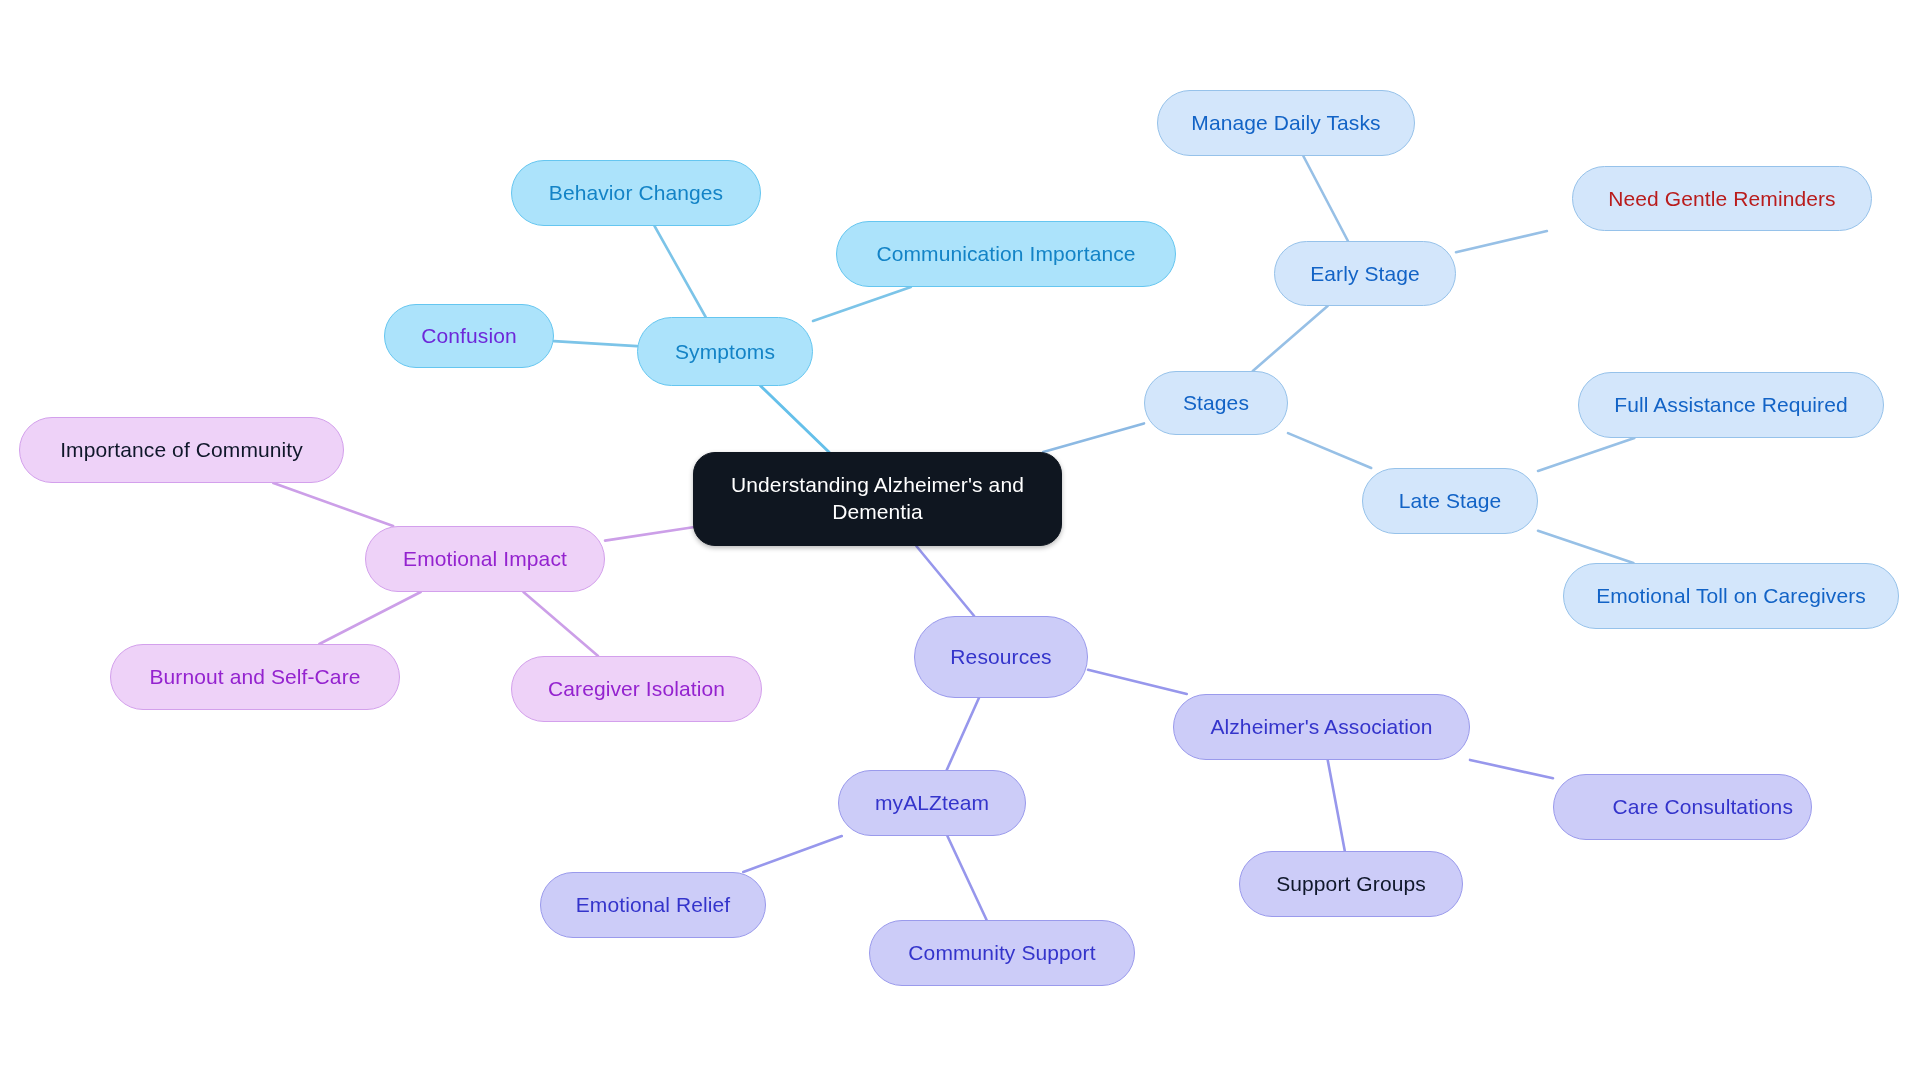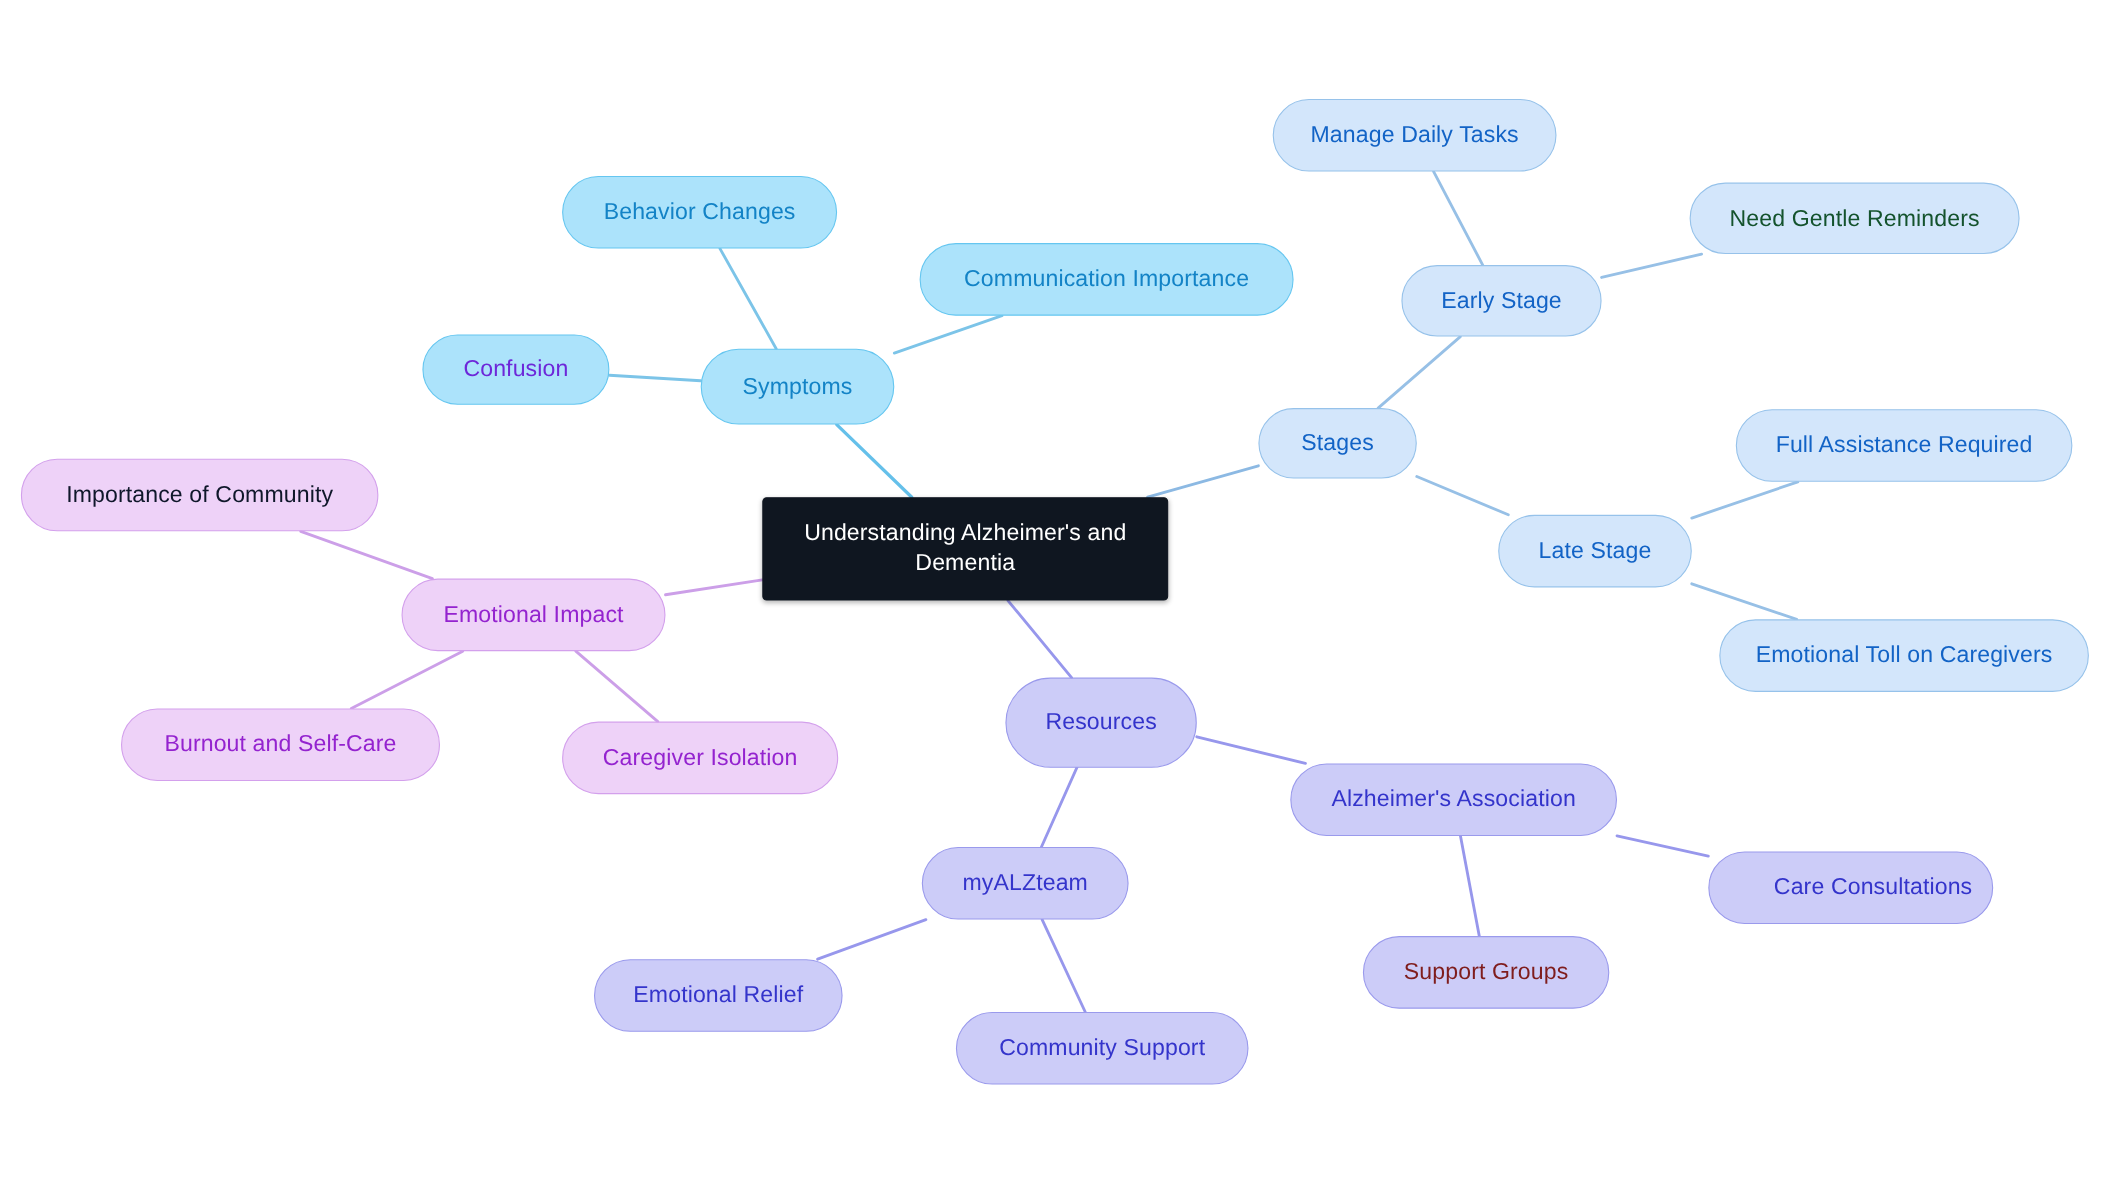--- a/index.html
+++ b/index.html
@@ -34,21 +34,21 @@
     justify-content: center;
     text-align: center;
     border-style: solid;
     border-width: 1.6px;
     border-radius: 999px;
     padding: 0 18px;
     white-space: nowrap;
     letter-spacing: 0.1px;
   }
   .node.root {
-    border-radius: 4px;
+    border-radius: 22px;
     white-space: normal;
     line-height: 1.28;
     padding: 0 22px;
     box-shadow: 0 2px 5px rgba(0,0,0,0.28);
   }
   .node-label {
     display: block;
     width: 100%;
   }
 </style>
@@ -98,21 +98,21 @@
       </div>
       <div class="node" style="left: 1144px; top: 371px; width: 144px; height: 64px; background: rgb(211, 230, 251); color: rgb(18, 99, 198); border-color: rgb(150, 194, 234); font-size: 21px;">
         <span class="node-label">Stages</span>
       </div>
       <div class="node" style="left: 1274px; top: 241px; width: 182px; height: 65px; background: rgb(211, 230, 251); color: rgb(18, 99, 198); border-color: rgb(150, 194, 234); font-size: 21px; justify-content: center;">
         <span class="node-label">Early Stage</span>
       </div>
       <div class="node" style="left: 1157px; top: 90px; width: 258px; height: 66px; background: rgb(211, 230, 251); color: rgb(18, 99, 198); border-color: rgb(150, 194, 234); font-size: 21px;">
         <span class="node-label">Manage Daily Tasks</span>
       </div>
-      <div class="node" style="left: 1536px; top: 166px; width: 300px; height: 65px; background: rgb(211, 230, 251); color: #14532d; border-color: rgb(150, 194, 234); font-size: 21px;">
+      <div class="node" style="left: 1572px; top: 166px; width: 300px; height: 65px; background: rgb(211, 230, 251); color: #b91c1c; border-color: rgb(150, 194, 234); font-size: 21px;">
         <span class="node-label">Need Gentle Reminders</span>
       </div>
       <div class="node" style="left: 1362px; top: 468px; width: 176px; height: 66px; background: rgb(211, 230, 251); color: rgb(18, 99, 198); border-color: rgb(150, 194, 234); font-size: 21px;">
         <span class="node-label">Late Stage</span>
       </div>
       <div class="node" style="left: 1578px; top: 372px; width: 306px; height: 66px; background: rgb(211, 230, 251); color: rgb(18, 99, 198); border-color: rgb(150, 194, 234); font-size: 21px;">
         <span class="node-label">Full Assistance Required</span>
       </div>
       <div class="node" style="left: 1563px; top: 563px; width: 336px; height: 66px; background: rgb(211, 230, 251); color: rgb(18, 99, 198); border-color: rgb(150, 194, 234); font-size: 21px;">
         <span class="node-label">Emotional Toll on Caregivers</span>
@@ -137,20 +137,20 @@
       </div>
       <div class="node" style="left: 540px; top: 872px; width: 226px; height: 66px; background: rgb(204, 204, 248); color: rgb(52, 52, 203); border-color: rgb(154, 154, 236); font-size: 21px;">
         <span class="node-label">Emotional Relief</span>
       </div>
       <div class="node" style="left: 869px; top: 920px; width: 266px; height: 66px; background: rgb(204, 204, 248); color: rgb(52, 52, 203); border-color: rgb(154, 154, 236); font-size: 21px;">
         <span class="node-label">Community Support</span>
       </div>
       <div class="node" style="left: 1173px; top: 694px; width: 297px; height: 66px; background: rgb(204, 204, 248); color: rgb(52, 52, 203); border-color: rgb(154, 154, 236); font-size: 21px;">
         <span class="node-label">Alzheimer's Association</span>
       </div>
-      <div class="node" style="left: 1239px; top: 851px; width: 224px; height: 66px; background: rgb(204, 204, 248); color: #7f1d1d; border-color: rgb(154, 154, 236); font-size: 21px;">
+      <div class="node" style="left: 1239px; top: 851px; width: 224px; height: 66px; background: rgb(204, 204, 248); color: #0f172a; border-color: rgb(154, 154, 236); font-size: 21px;">
         <span class="node-label">Support Groups</span>
       </div>
       <div class="node" style="left: 1553px; top: 774px; width: 259px; height: 66px; background: rgb(204, 204, 248); color: rgb(52, 52, 203); border-color: rgb(154, 154, 236); font-size: 21px; text-align: right;">
         <span class="node-label">Care Consultations</span>
       </div>
     </div>
 </div>
 
 </body></html>

